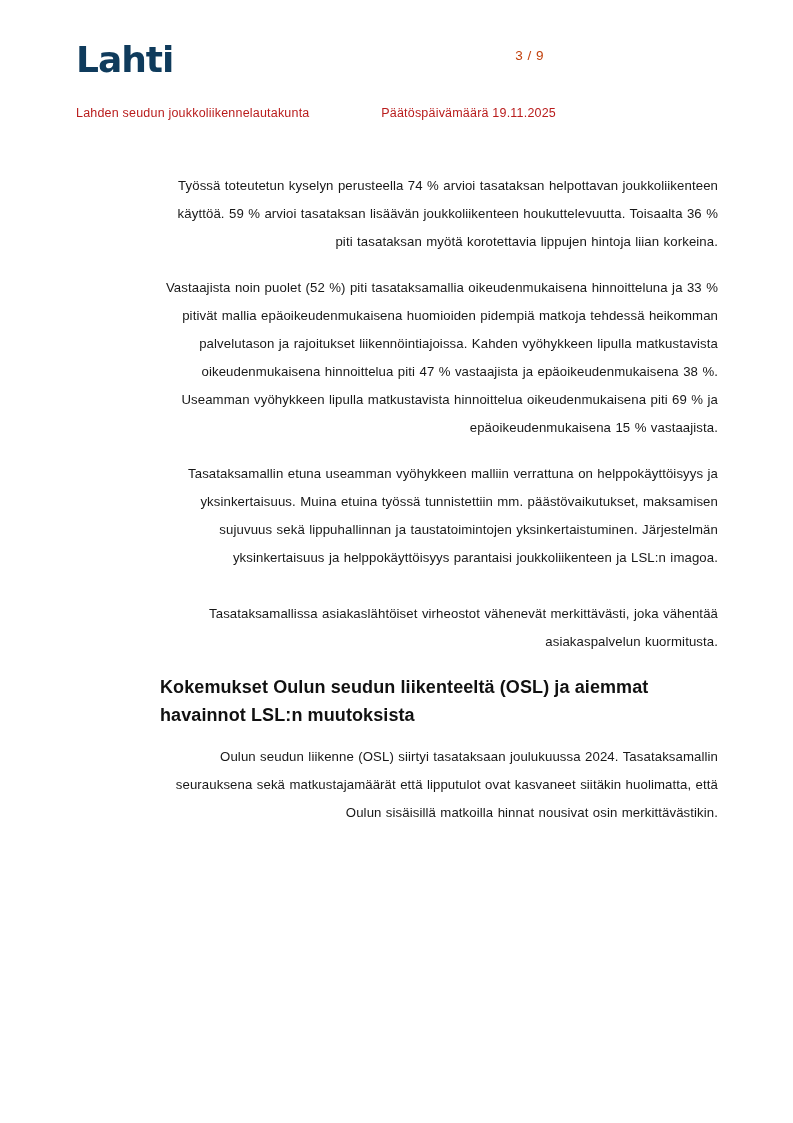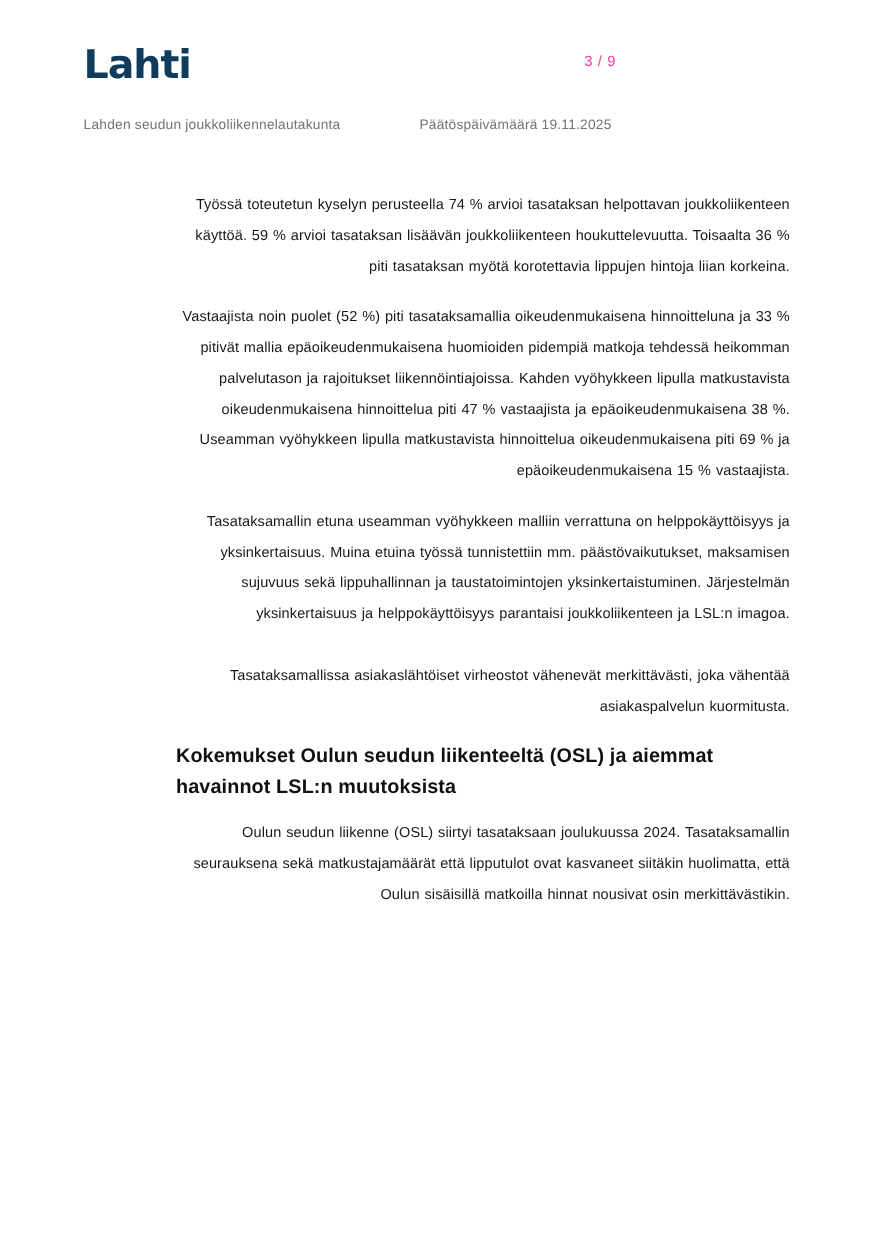--- a/index.html
+++ b/index.html
@@ -28,36 +28,36 @@
     top: 42px;
     font-family: "DejaVu Sans", sans-serif;
     font-weight: 700;
     font-size: 36px;
     letter-spacing: -1px;
     color: #0f3b5c;
     line-height: 1;
   }
   .page-number {
     position: absolute;
-    right: 76px;
+    right: 92px;
     top: 48px;
     font-size: 13.5px;
-    color: #ec4899;
+    color: #c2410c;
     letter-spacing: 0.5px;
   }
   .header-row {
     position: absolute;
     left: 76px;
     right: 76px;
     top: 106px;
     display: flex;
     justify-content: space-between;
     align-items: center;
     font-size: 12.5px;
-    color: #737373;
+    color: #b91c1c;
     letter-spacing: 0.2px;
   }
   .header-left {
     white-space: nowrap;
   }
   .header-right {
     white-space: nowrap;
     padding-right: 4px;
   }
   

